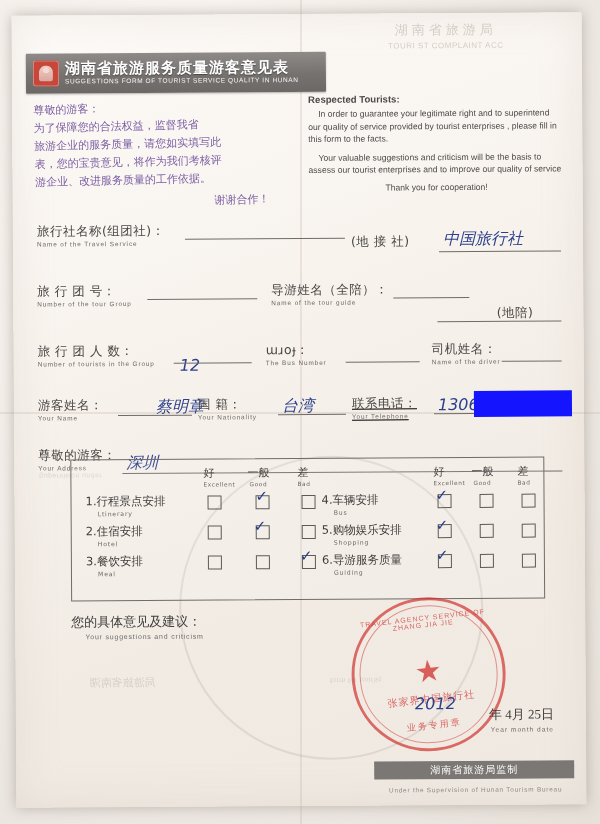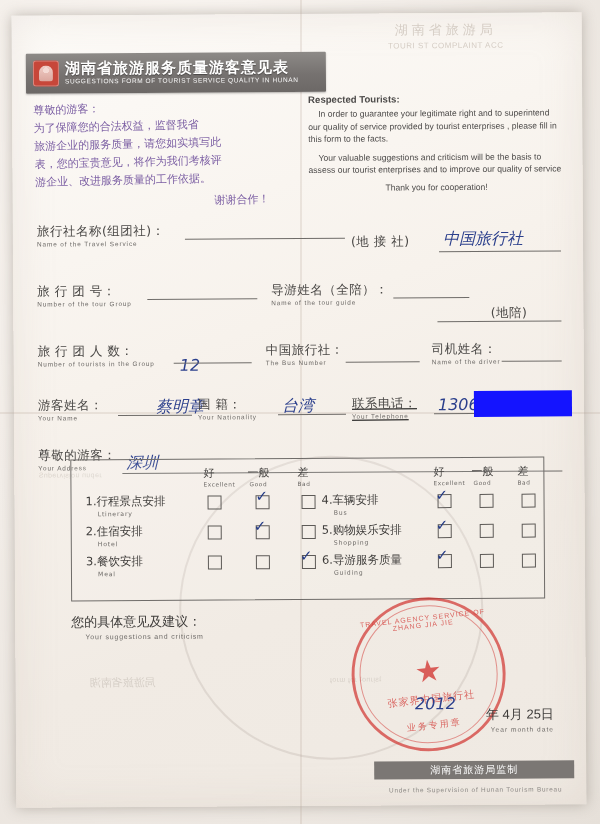--- a/index.html
+++ b/index.html
@@ -143,21 +143,21 @@
   }
   .stamp .ring-top,.stamp .ring-bot{
     position:absolute;width:100%;text-align:center;font-size:7px;letter-spacing:1px;
   }
   .stamp .ring-top{top:14px;}
   .stamp .ring-bot{bottom:16px;font-size:9px;letter-spacing:2px;}
   .stamp .mid{position:absolute;width:100%;top:92px;text-align:center;font-size:10px;letter-spacing:1px;}
 
   
   .dateline{position:absolute;right:20px;bottom:64px;text-align:right;}
-  .dateline .cn{font-size:13px;color:#3f3d3b;font-family:Liberation Sans, sans-serif;}
+  .dateline .cn{font-size:13px;color:#3f3d3b;font-family:Liberation Serif, serif;}
   .dateline .en{font-size:6.6px;color:#6d6a67;letter-spacing:1px;margin-top:2px;}
   .yearhand{position:absolute;right:118px;bottom:84px;padding-left:40px;}
 
   
   .footbar{
     position:absolute;right:0;bottom:18px;width:200px;height:18px;
     background:#7b7774;display:flex;align-items:center;justify-content:center;
   }
   .footbar span{color:#fff;font-size:10px;font-family:"DejaVu Sans", sans-serif;letter-spacing:1px;}
   .footen{position:absolute;right:12px;bottom:4px;color:#8d8986;font-size:6.4px;letter-spacing:.8px;}
@@ -231,35 +231,35 @@
       <div style="position:absolute;left:4px;top:0;">
         <div class="lbl">旅 行 团 号：</div>
         <div class="lbl-en">Number of the tour Group</div>
       </div>
       <div class="line" style="position:absolute;left:114px;width:110px;top:16px;"></div>
       <div style="position:absolute;left:238px;top:0;">
         <div class="lbl">导游姓名（全陪）：</div>
         <div class="lbl-en">Name  of  the  tour  guide</div>
       </div>
       <div class="line" style="position:absolute;left:360px;right:96px;top:16px;"></div>
-      <div style="position:absolute;right:38px;top:22px;">
+      <div style="position:absolute;right:32px;top:22px;">
         <span class="lbl">(地陪)</span>
       </div>
       <div class="line" style="position:absolute;left:404px;right:4px;top:40px;"></div>
     </div>
 
     <div class="row" style="top:316px;">
       <div style="position:absolute;left:4px;top:0;">
         <div class="lbl">旅 行 团 人 数：</div>
         <div class="lbl-en">Number of tourists in the Group</div>
       </div>
       <div class="hand big" style="position:absolute;left:146px;top:2px;margin-top:11px;">12</div>
       <div class="line" style="position:absolute;left:140px;width:78px;top:20px;"></div>
       <div style="position:absolute;left:232px;top:0;">
-        <div class="lbl">中国旅行社：</div>
+        <div class="lbl">ɯɹoɟ：</div>
         <div class="lbl-en">The Bus Number</div>
       </div>
       <div class="line" style="position:absolute;left:312px;width:74px;top:20px;"></div>
       <div style="position:absolute;left:398px;top:0;">
         <div class="lbl">司机姓名：</div>
         <div class="lbl-en">Name of the driver</div>
       </div>
       <div class="line" style="position:absolute;left:468px;right:4px;top:20px;"></div>
     </div>
 

